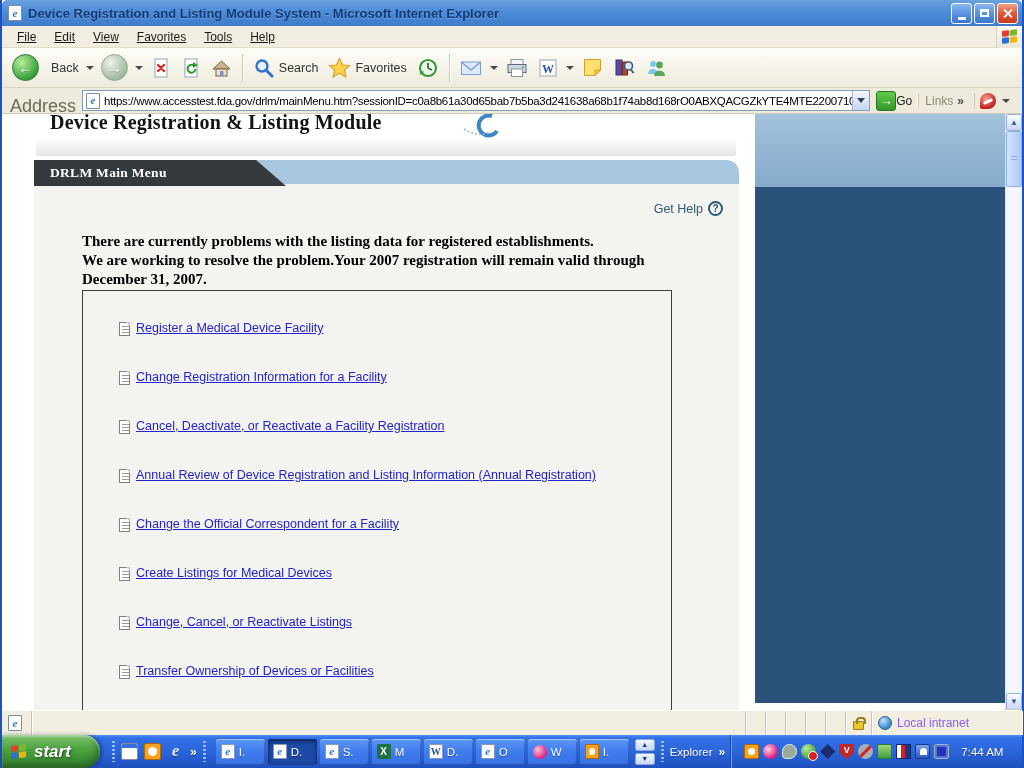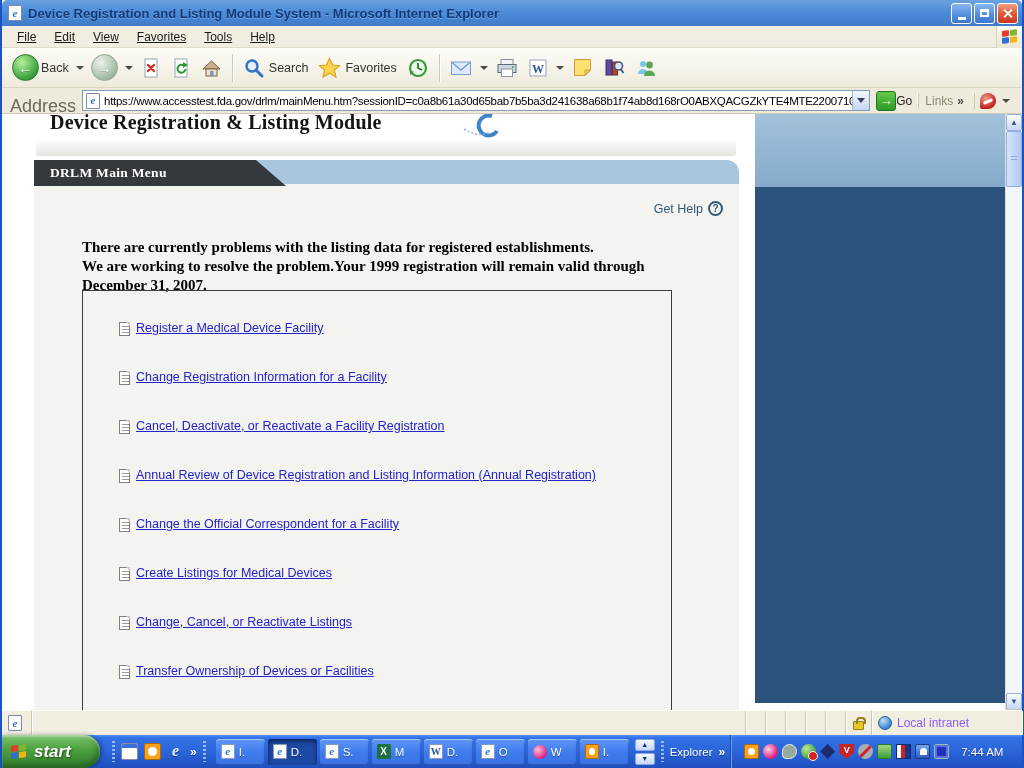--- a/index.html
+++ b/index.html
@@ -34,21 +34,21 @@
   .menu-item { font-size:12px; color:#1a1a1a; padding:3px 9px;text-decoration:underline; }
   .win-logo-box { position:absolute; right:0; top:0; width:26px; height:22px; background:linear-gradient(#fbfaf4,#e9e6d6);
     border-left:1px solid #d5d1bc; display:flex; align-items:center; justify-content:center; }
   .winflag { width:16px; height:14px; display:grid; grid-template-columns:7px 7px; grid-template-rows:6px 6px; gap:1px; transform:skewY(-6deg); }
   .winflag i { border-radius:1px; }
   .wf-r{background:#e53c2e;} .wf-g{background:#7db72f;} .wf-b{background:#2f6fd4;} .wf-y{background:#f2b410;}
 
   
   .toolbar { height:40px; flex:0 0 40px; background:linear-gradient(#fdfcf7,#eeebdc); display:flex; align-items:center;
     padding:0 6px; border-bottom:1px solid #d9d5c2; }
-  .nav-btn { display:flex; align-items:center; gap:2px; padding:2px 4px; }
+  .nav-btn { display:flex; align-items:center; gap:12px; padding:2px 4px; }
   .circ { width:27px; height:27px; border-radius:50%; display:flex; align-items:center; justify-content:center;
     color:#fff; font-size:15px; font-weight:bold; }
   .circ-back { background:radial-gradient(circle at 35% 30%,#b9ee9b,#3aa33e 68%,#1d7a22); border:1px solid #2a7a2d; }
   .circ-fwd  { background:radial-gradient(circle at 35% 30%,#eef2ec,#a3bba2 68%,#86a086); border:1px solid #93a893; }
   .circ::before { content:"\2190"; text-shadow:0 1px 1px rgba(0,0,0,.3); }
   .circ-fwd::before { content:"\2192"; }
   .nav-label { font-size:12.5px; color:#333; }
   .caret { width:0; height:0; border-left:4px solid transparent; border-right:4px solid transparent; border-top:4px solid #4a4a4a; margin:0 3px; }
   .tb-sep { width:1px; height:28px; background:#cdc9b4; box-shadow:1px 0 0 #fff; margin:0 5px; }
   .tbtn { display:flex; align-items:center; gap:4px; padding:3px 5px; border-radius:3px; }
@@ -93,21 +93,21 @@
   .banner-bar { height:24px; background:#a8c7de; border-top-right-radius:12px; position:relative; }
   .banner-tab { position:absolute; left:0; top:0; width:252px; height:26px; background:#34393d;
     clip-path:polygon(0 0, 222px 0, 252px 100%, 0 100%); display:flex; align-items:center; padding-left:16px; }
   .banner-text { color:#fff; font-family:"Liberation Serif",serif; font-weight:bold; font-size:13.5px; letter-spacing:0.3px; }
 
   .get-help { position:absolute; top:41px; right:16px; display:flex; align-items:center; gap:5px; }
   .get-help-label { font-size:12.5px; color:#2e5a74; }
   .help-circle { width:15px; height:15px; border:2px solid #2e5a74; border-radius:50%; display:flex; align-items:center;
     justify-content:center; font-size:10px; font-weight:bold; color:#2e5a74; }
 
-  .notice { position:absolute; left:48px; top:78px; width:600px; font-family:"Liberation Serif",serif;
+  .notice { position:absolute; left:48px; top:72px; width:600px; font-family:"Liberation Serif",serif;
     font-weight:bold; font-size:15px; color:#000; line-height:19px; }
 
   .links-box { position:absolute; left:48px; top:130px; width:590px; height:560px; border:1px solid #3c3c3c; }
   .links-box ul { list-style:none; padding:30px 0 0 36px; }
   .links-box li { height:49px; display:flex; align-items:flex-start; gap:6px; }
   .doc-icon { flex:0 0 11px; width:11px; height:14px; background:#fff; border:1px solid #808080; position:relative; margin-top:1px; }
   .doc-icon::before { content:""; position:absolute; right:-1px; top:-1px; width:0; height:0;
     border-left:4px solid transparent; border-top:4px solid #c8c8c8; }
   .doc-icon::after { content:""; position:absolute; left:2px; top:3px; width:7px; height:7px;
     background:repeating-linear-gradient(to bottom,#9a9a9a 0 1px,transparent 1px 3px); }
@@ -385,21 +385,21 @@
           </div>
         </div>
 
         <div class="get-help">
           <span class="get-help-label">Get Help</span>
           <span class="help-circle">?</span>
         </div>
 
         <div class="notice">
           <div>There are currently problems with the listing data for registered establishments.</div>
-          <div>We are working to resolve the problem.Your 1999 registration will remain valid through</div>
+          <div>We are working to resolve the problem.Your 2007 registration will remain valid through</div>
           <div>December 31, 2007.</div>
         </div>
 
         <div class="links-box">
           <ul>
             <li>
                 <span class="doc-icon"></span>
                 <a href="#" class="menu-link">Register a Medical Device Facility</a>
               </li>
             <li>

